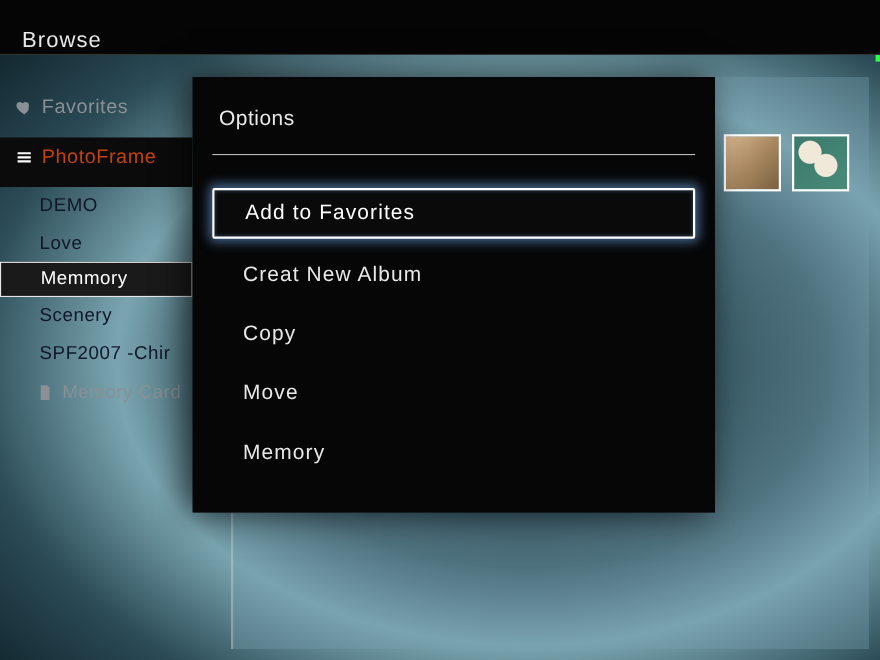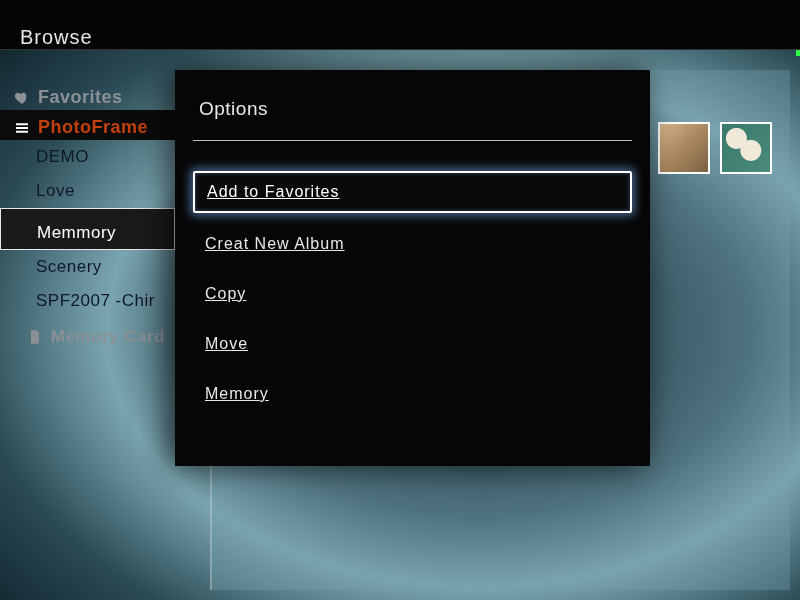--- a/index.html
+++ b/index.html
@@ -39,46 +39,45 @@
   .sidebar {
     position: absolute;
     top: 30px; left: 0;
     width: 175px;
     z-index: 5;
   }
   .side-item {
     display: flex;
     align-items: center;
     gap: 8px;
-    padding: 7px 10px 2px 14px;
+    padding: 7px 10px 17px 14px;
     font-size: 17px;
     color: #8a9094;
     white-space: nowrap;
     letter-spacing: 0.5px;
-    font-weight: bold;
   }
   .side-item.top { font-size: 18px; }
   .side-item.active-src {
     color: #c2410c;
     background: #0b0b0b;
   }
   .side-sub {
     display: flex;
     align-items: center;
     padding: 7px 10px 7px 36px;
     font-size: 17px;
     color: #0f172a;
     white-space: nowrap;
     letter-spacing: 0.5px;
   }
   .side-sub.selected {
     background: #1a1a1a;
     border: 1px solid #e8e8e8;
     color: #fff;
-    padding-top: 14px; padding-bottom: 6px;
+    padding-top: 4px; padding-bottom: 6px;
   }
   .icon-sm { width: 16px; height: 16px; flex-shrink: 0; fill: #8a9094; }
   .side-item.active-src .icon-sm { fill: #fff; }
   .side-item.src2 { color: #8a9094; margin-top: 2px; justify-content: flex-end; }
 
   
   .content {
     position: absolute;
     top: 20px; left: 210px;
     width: 580px; height: 520px;
@@ -110,26 +109,25 @@
   }
   .popup-title {
     padding: 28px 6px 20px 6px;
     font-size: 19px;
     color: #e8e8e8;
     border-bottom: 1px solid #bbb;
     margin-bottom: 30px;
     letter-spacing: 0.5px;
   }
   .opt {
-    font-size: 16px;
+    font-size: 19px;
     color: #e8e8e8;
-    padding: 10px 12px;
+    padding: 10px 28px;
     margin-bottom: 12px;
     letter-spacing: 1px;
-    text-decoration: underline;
   }
   .opt.highlight {
     background: #0a0a0a;
     border: 2px solid #fff;
     border-radius: 2px;
     box-shadow: 0 0 10px 3px rgba(120,180,255,0.55), inset 0 0 4px rgba(120,180,255,0.4);
     color: #fff;
   }
 </style>
 </head>

